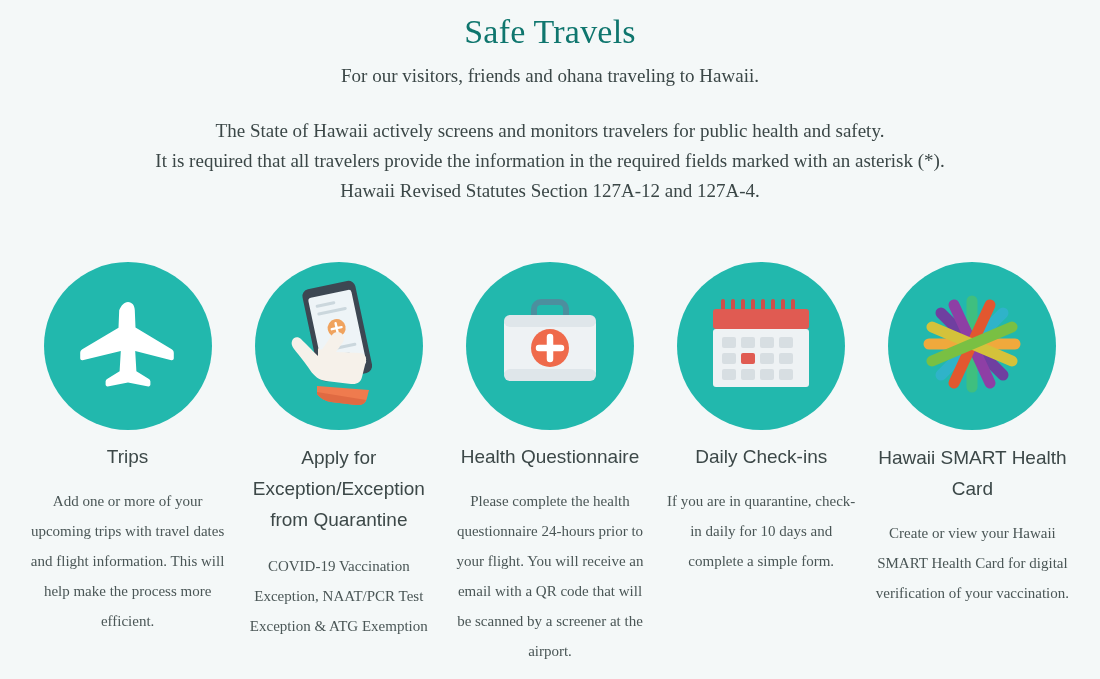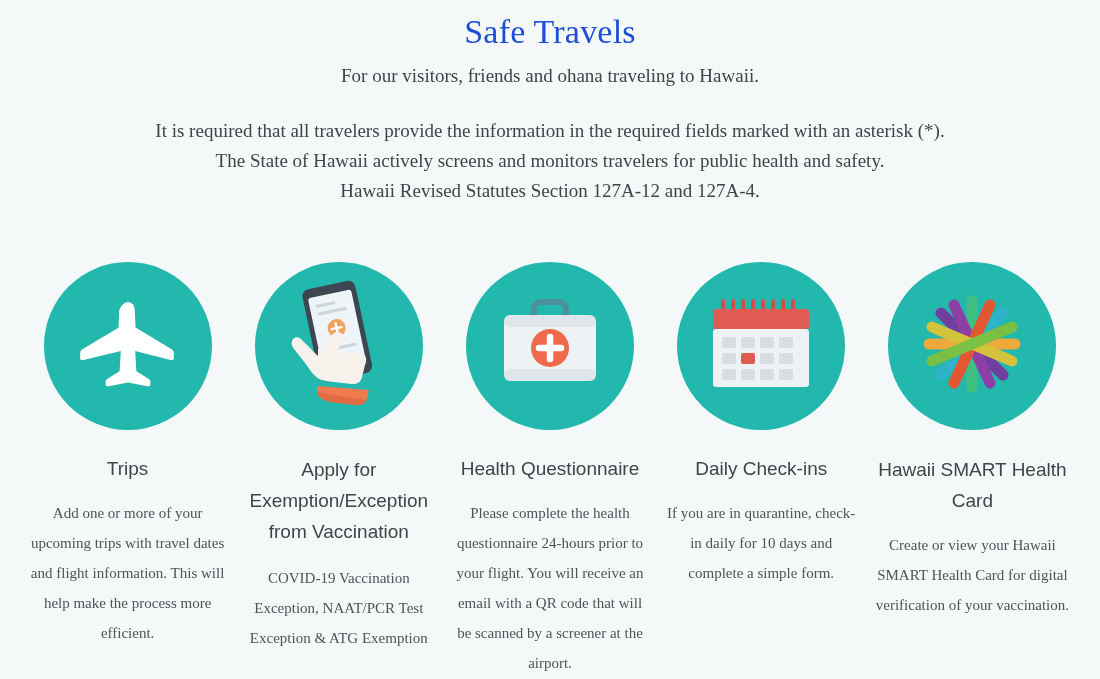--- a/index.html
+++ b/index.html
@@ -21,21 +21,21 @@
     box-sizing: border-box;
   }
   .header {
     text-align: center;
     padding-top: 8px;
   }
   .title {
     font-family: "Liberation Serif", serif;
     font-size: 34px;
     font-weight: 400;
-    color: #1d4ed8;
+    color: #0f766e;
     margin: 0;
     letter-spacing: 0.2px;
     line-height: 48px;
   }
   .subtitle {
     font-family: "Liberation Serif", serif;
     font-size: 19px;
     color: #3b4747;
     margin: 6px 0 16px 0;
     line-height: 28px;
@@ -73,21 +73,21 @@
     margin: 0 auto;
     display: flex;
     align-items: center;
     justify-content: center;
     position: relative;
     overflow: hidden;
   }
   .card-title {
     font-size: 19px;
     color: #3c4848;
-    margin-top: 24px;
+    margin-top: 12px;
     line-height: 30px;
     font-weight: 400;
   }
   .card-desc {
     font-size: 15px;
     color: #4a5656;
     margin-top: 14px;
     line-height: 30px;
     font-family: Liberation Serif, serif;
   }
@@ -97,22 +97,22 @@
 </style>
 </head>
 <body>
 
 <div class="page">
 
   <div class="header">
     <h1 class="title">Safe Travels</h1>
     <div class="subtitle">For our visitors, friends and ohana traveling to Hawaii.</div>
     <div class="paragraph">
+      <span class="line">The State of Hawaii actively screens and monitors travelers for public health and safety.</span>
       <span class="line">It is required that all travelers provide the information in the required fields marked with an asterisk (*).</span>
-      <span class="line">The State of Hawaii actively screens and monitors travelers for public health and safety.</span>
       <span class="line">Hawaii Revised Statutes Section 127A-12 and 127A-4.</span>
     </div>
   </div>
 
   <div class="cards">
 
     <div class="card card-1">
       <div class="circle">
         <span>
           <svg width="110" height="100" viewBox="0 0 110 100">
@@ -140,21 +140,21 @@
               <rect x="69" y="86" width="32" height="3" rx="1.5" fill="#cbd7dd"></rect>
               <rect x="69" y="94" width="24" height="3" rx="1.5" fill="#cbd7dd"></rect>
             </g>
 
             <path fill="#f6f1ea" d="M63 96c-6-6-13-13-17-17-3-3-8-2-9 2-1 3 0 5 2 8 5 6 12 15 16 21 4 6 9 10 16 11l25 3c6 .7 10-2 11-7l4-16c1-4-2-8-6-8l-24-1 7-10c2-3 1-7-2-9-3-2-7-1-9 2l-9 13c-1 2-3 2-5 0z"></path>
             <path fill="#ef7b4e" d="M62 134c3 4 8 7 14 8l25 3c6 .7 10-2 11-7l2-8-52-4z"></path>
             <path fill="#e06a42" d="M62 134c3 4 8 7 14 8l25 3c5 .6 9-1 10-5l-49-8z"></path>
           </svg>
         </span>
       </div>
-      <div class="card-title">Apply for Exemption/Exception from Vaccination</div>
+      <div class="card-title">Apply for Exception/Exception from Quarantine</div>
       <div class="card-desc">COVID-19 Vaccination Exception, NAAT/PCR Test Exception &amp; ATG Exemption</div>
     </div>
 
     <div class="card card-3">
       <div class="circle">
         <span>
           <svg width="120" height="110" viewBox="0 0 120 110">
             <path d="M44 26v-6a7 7 0 0 1 7-7h18a7 7 0 0 1 7 7v6" fill="none" stroke="#4c8f9e" stroke-width="6" stroke-linecap="round"></path>
             <rect x="14" y="26" width="92" height="66" rx="9" fill="#eef2f4"></rect>
             <rect x="14" y="26" width="92" height="12" rx="6" fill="#dfe6ea"></rect>

